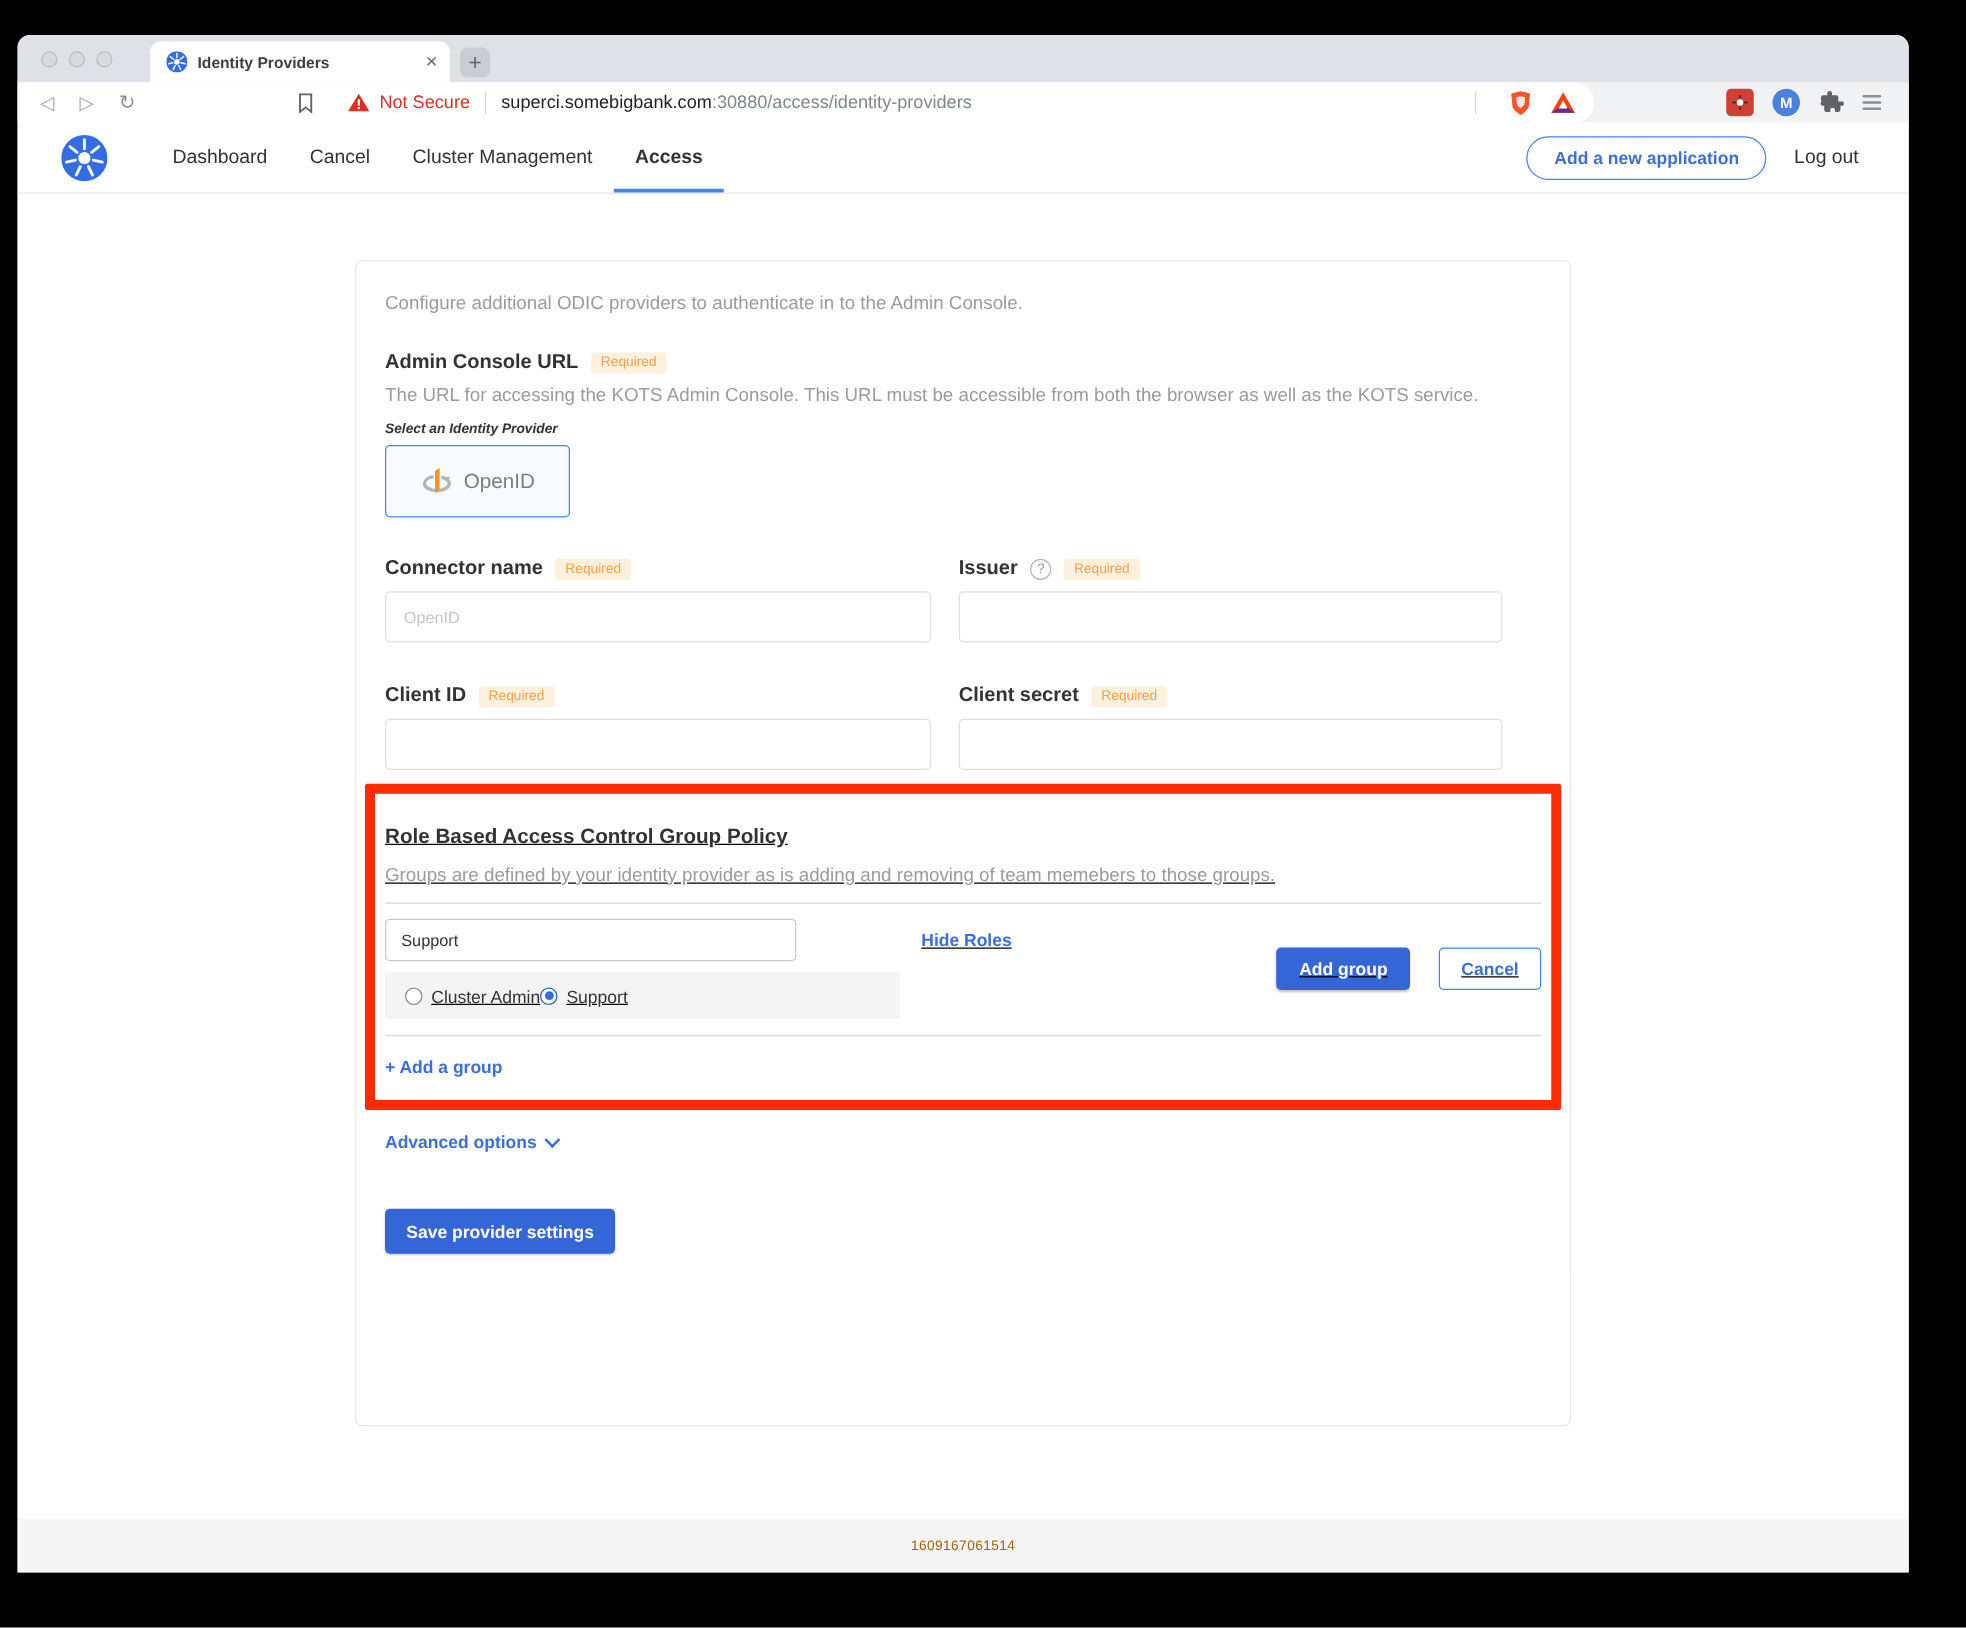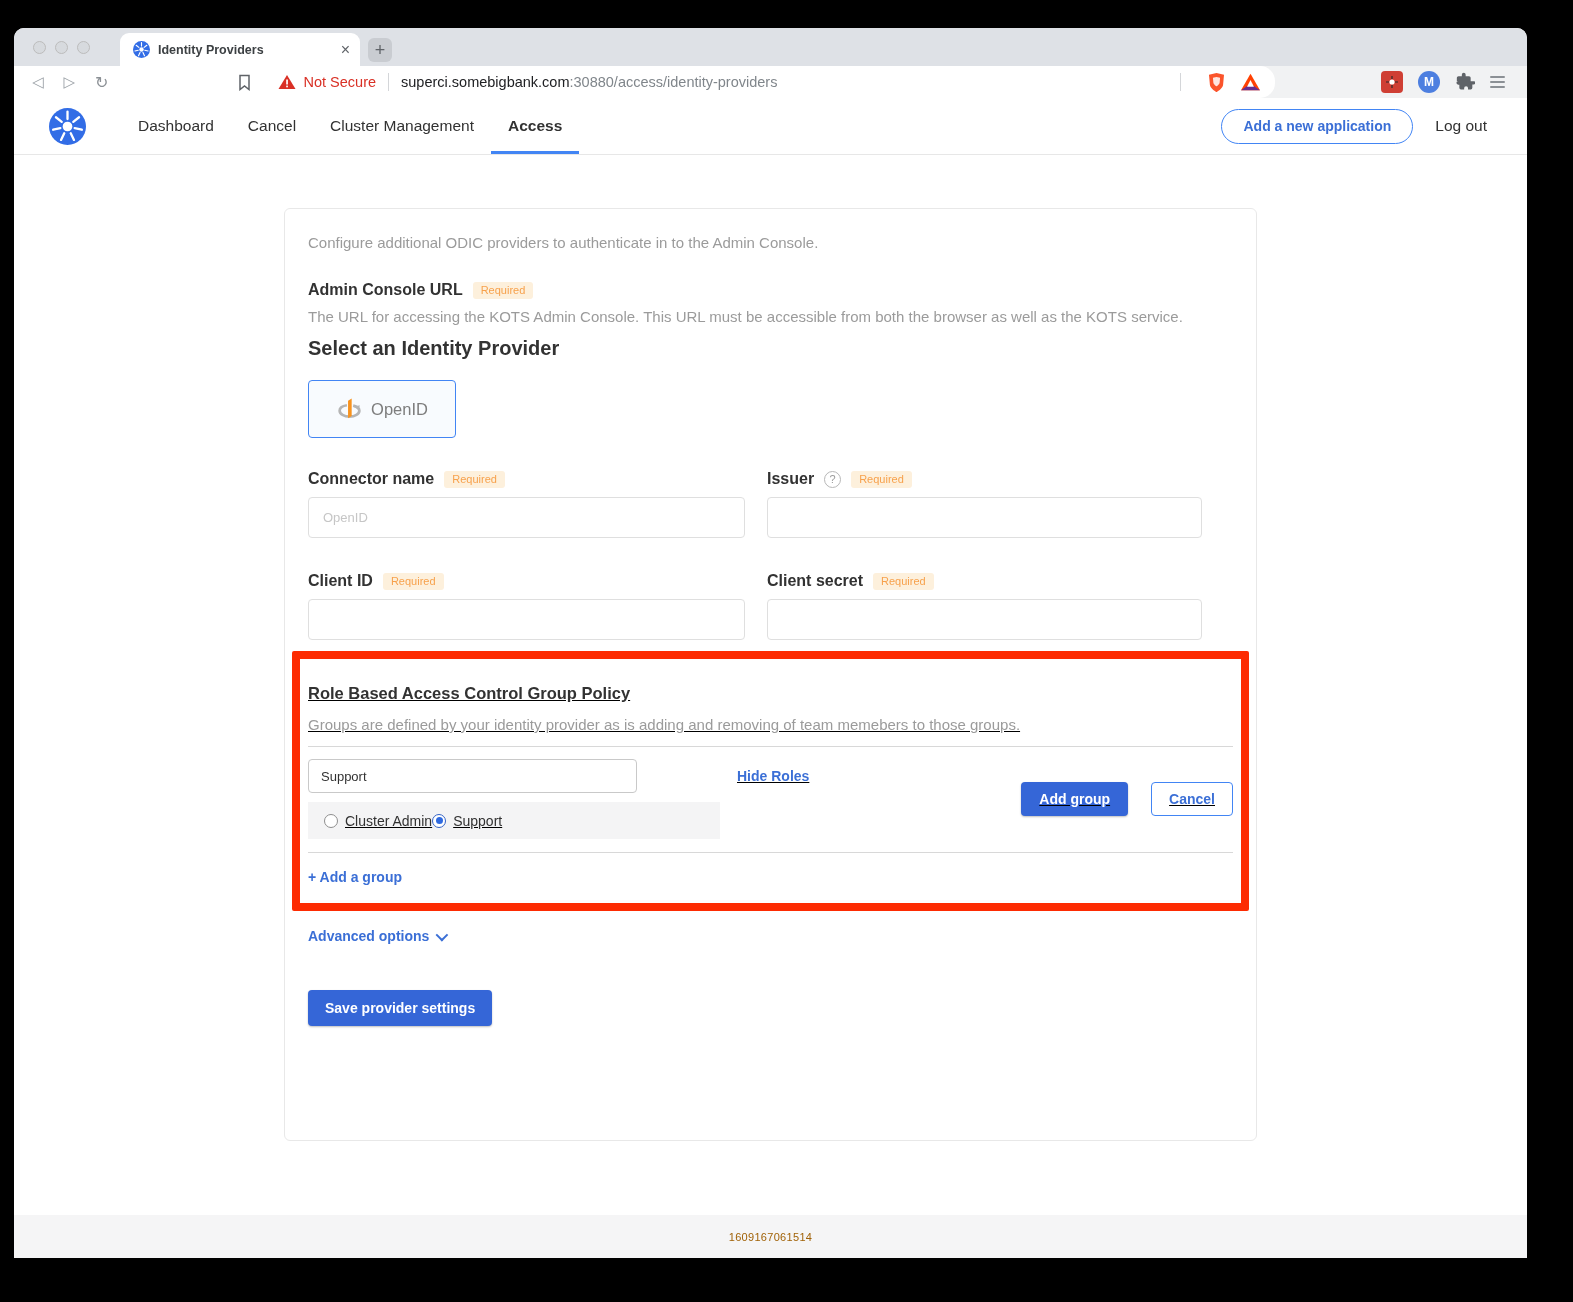--- a/index.html
+++ b/index.html
@@ -62,21 +62,21 @@
   .page-title { font-size:20px; font-weight:bold; color:#323232; margin-bottom:14px; }
   .page-sub { font-size:15px; color:#9b9b9b; margin-bottom:30px; }
   .label-row { display:flex; align-items:center; gap:10px; margin-bottom:9px; }
   .field-label { font-size:16px; font-weight:bold; color:#323232; }
   .req-badge { font-size:11px; color:#f7a14c; background:#fdf0dc; border-radius:3px; padding:3px 8px; line-height:1; }
   .help-circle { width:17px; height:17px; border:1px solid #b7b7b7; border-radius:50%; color:#9b9b9b; font-size:11px; display:flex; align-items:center; justify-content:center; }
   .field-desc { font-size:15px; color:#9b9b9b; margin-bottom:12px; }
   .text-input { width:100%; height:39px; border:1px solid #dfdfdf; border-radius:4px; padding:0 14px; font-size:13px; color:#323232; font-family:inherit; outline:none; background:#fff; }
   .text-input::placeholder { color:#c6c6c6; }
   .mb36 { margin-bottom:36px; }
-  .section-label { font-size:20px; font-weight:bold; color:#323232; margin-bottom:20px; }
+  .section-label { font-size:11px; font-weight:bold; color:#323232; margin-bottom:7px;font-style:italic; }
   .openid-btn { width:148px; height:58px; border:1px solid #4285f4; background:#f8fbfe; border-radius:4px; display:flex; align-items:center; justify-content:center; gap:8px; margin-bottom:32px; }
   .openid-text { font-size:16.5px; color:#7d7d7d; }
   .fields-grid { display:grid; grid-template-columns:437px 435px; column-gap:22px; row-gap:34px; }
   .cell .text-input { height:41px; }
   
   .rbac-annotation { margin:11px -16px 0; border:8px solid #fd2b02; border-radius:2px; padding:25px 8px 17px;text-decoration:underline; }
   .rbac-title { font-size:16.5px; font-weight:bold; color:#323232; margin-bottom:13px; }
   .rbac-sub { font-size:15px; color:#9b9b9b; margin-bottom:13px; }
   .divider { border:none; border-top:1px solid #d8d8d8; height:0; }
   .group-area { display:flex; align-items:flex-start; margin-top:12px; }

